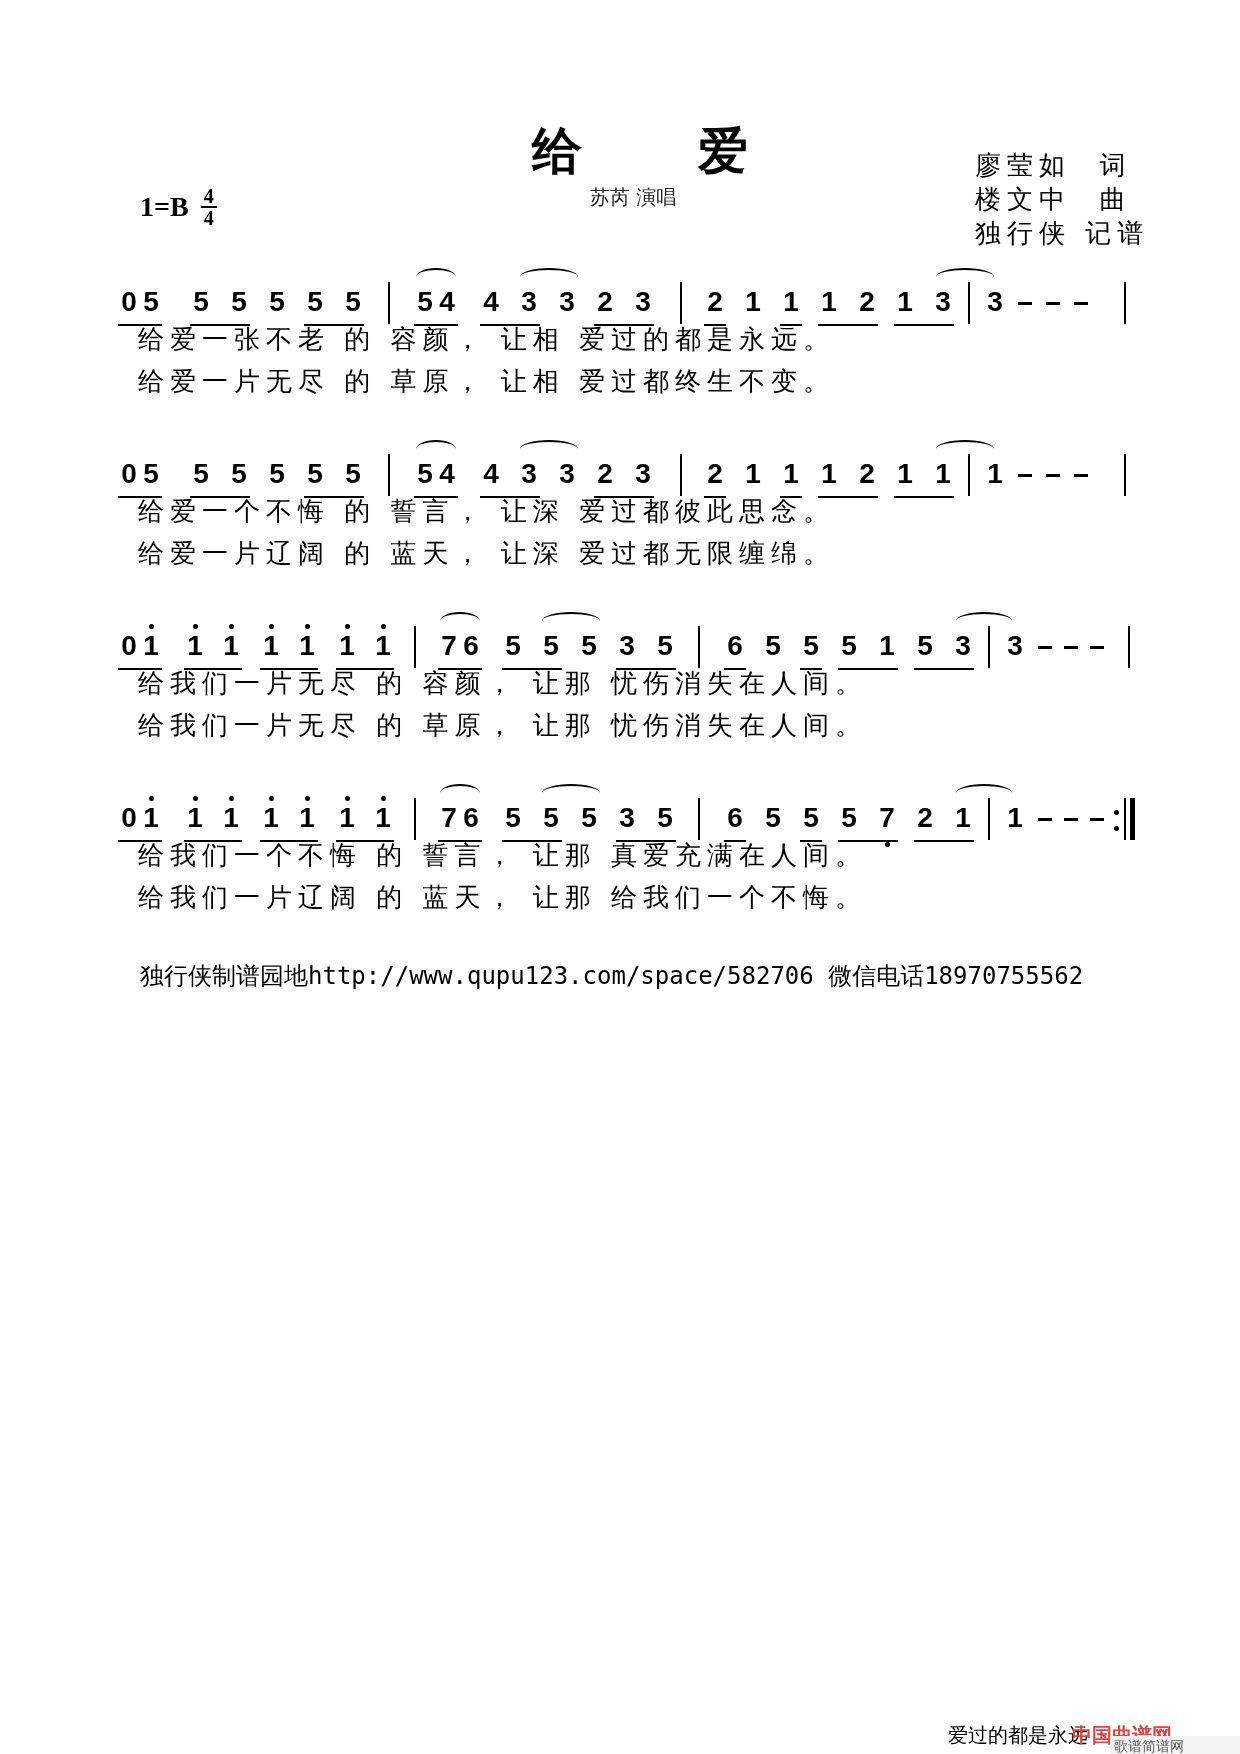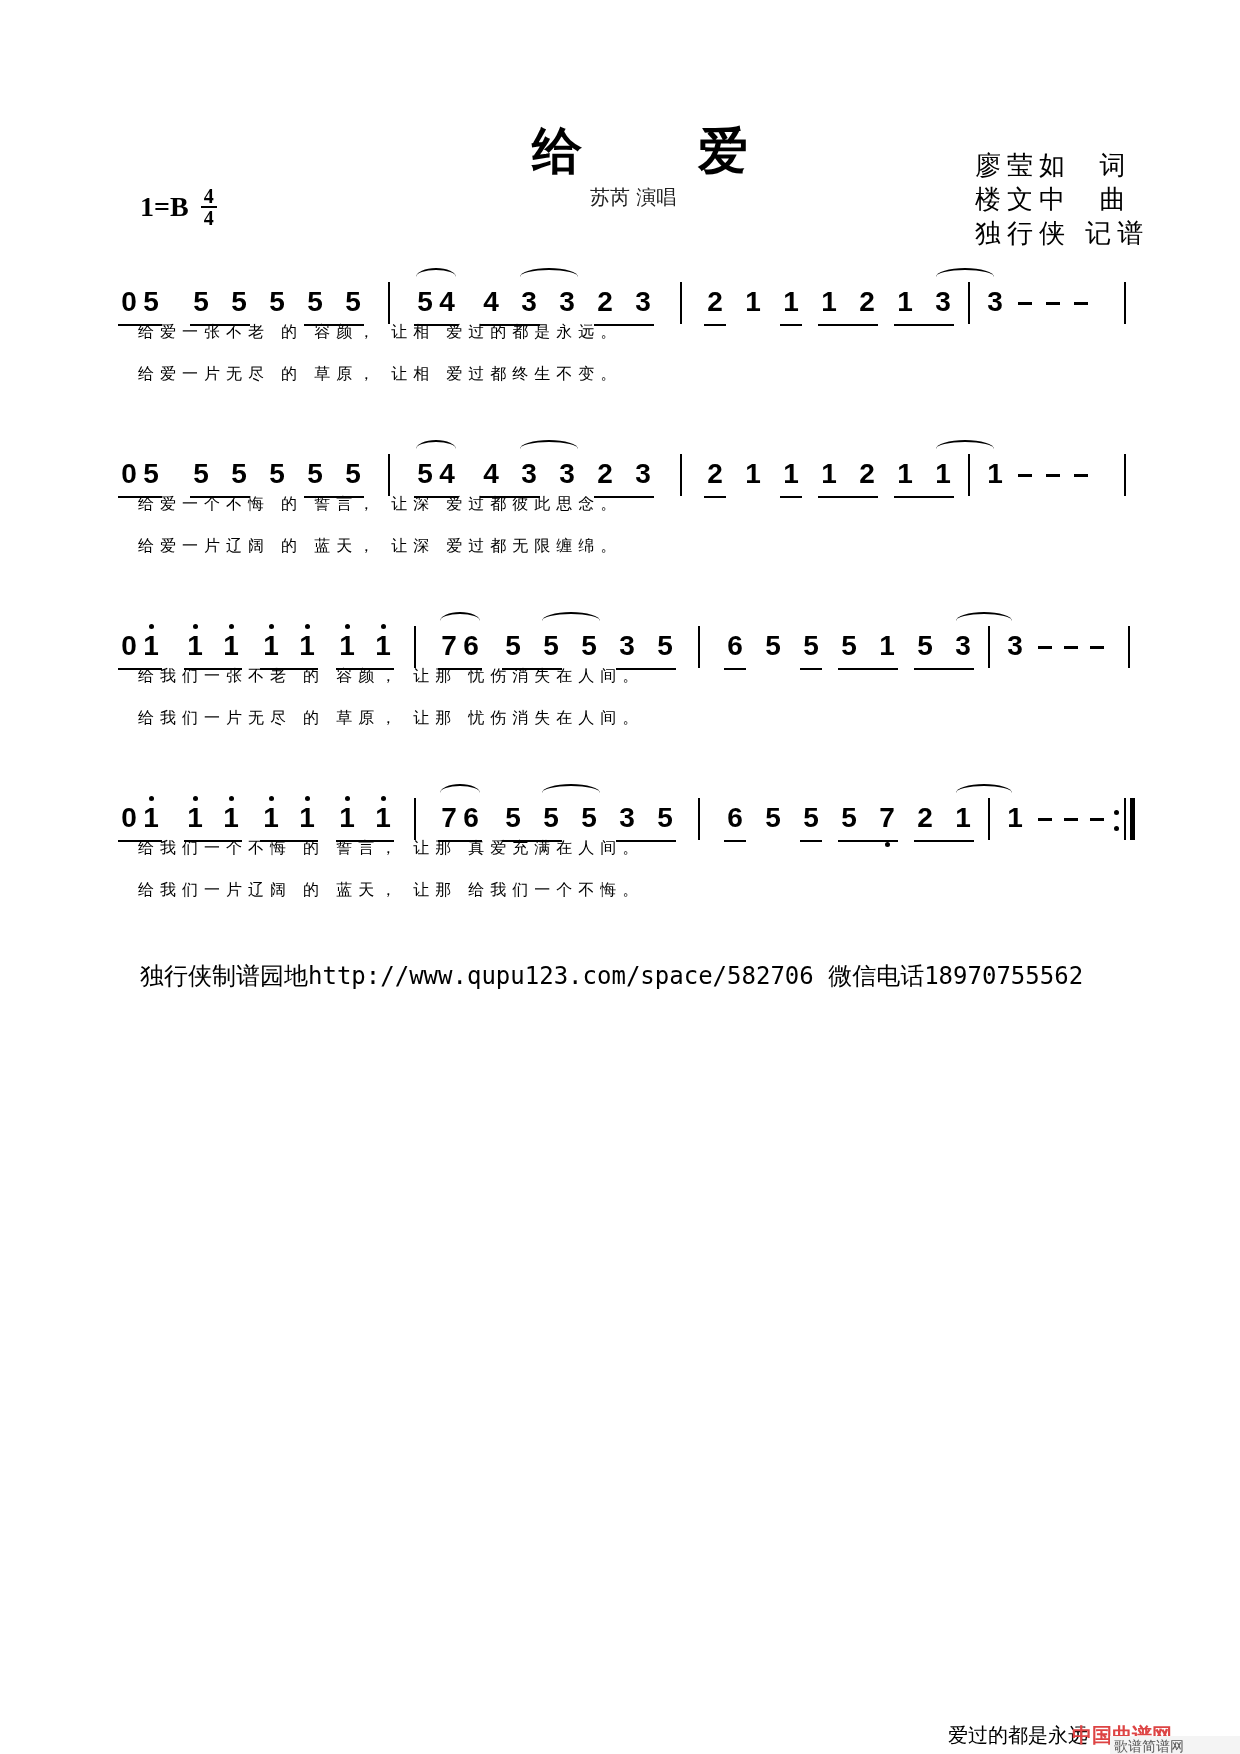--- a/index.html
+++ b/index.html
@@ -21,21 +21,21 @@
   .dot-below::after { content:""; position:absolute; left:9px; top:42px; width:5px; height:5px; border-radius:50%; background:#000; }
   .uline { position:absolute; top:40px; height:2px; background:#000; }
   .bar { position:absolute; top:-2px; width:2px; height:42px; background:#000; }
   .barthick { position:absolute; top:-2px; width:5px; height:42px; background:#000; }
   .slur { position:absolute; top:-16px; height:16px; border-top:2px solid #000; border-radius:50% 50% 0 0; }
   .dash { position:absolute; top:18px; width:14px; height:3px; background:#000; }
   .repeatdots { position:absolute; top:6px; width:5px; height:26px; }
   .repeatdots::before, .repeatdots::after { content:""; position:absolute; left:0; width:5px; height:5px; border-radius:50%; background:#000; }
   .repeatdots::before { top:4px; } .repeatdots::after { top:20px; }
 
-  .lyric { position:absolute; left:138px; font-family:"DejaVu Serif", serif; font-size:16px; letter-spacing:6px; white-space:pre; }
+  .lyric { position:absolute; left:138px; font-family:"DejaVu Serif", serif; font-size:26px; letter-spacing:6px; white-space:pre; }
   .footer { top:960px; left:120px; font-family:"DejaVu Sans Mono", monospace; font-size:24px; white-space:nowrap; }
   .wm1 { top:1722px; left:928px; font-size:20px; }
   .wm-logo { top:1722px; left:1052px; font-size:20px; color:#d44; font-weight:bold; }
   .wm2 { top:1736px; left:1110px; font-size:14px; color:#555; background:#f4f4f4; padding:2px 4px; }
 </style>
 </head>
 <body>
 
 <div class="abs title">
   <span>给</span><span>爱</span>
@@ -188,21 +188,21 @@
     <span class="note" style="left:834px">3</span>
     <div class="uline" style="left:796px;width:60px"></div>
   <div class="slur" style="left:838px;width:56px"></div>
   <div class="bar" style="left:870px"></div>
   <span class="note" style="left:886px">3</span>
   <div class="dash" style="left:920px"></div>
     <div class="dash" style="left:946px"></div>
     <div class="dash" style="left:972px"></div>
   <div class="bar" style="left:1010px"></div>
 </div>
-<div class="lyric" style="top:666px">给我们一张不老 的 容颜， 让那 忧伤消失在人间。</div>
+<div class="lyric" style="top:666px">给我们一片无尽 的 容颜， 让那 忧伤消失在人间。</div>
 <div class="lyric" style="top:708px">给我们一片无尽 的 草原， 让那 忧伤消失在人间。</div>
 
 <div class="row" style="top:800px;">
   <span class="note" style="left:0">0</span>
     <span class="note dot-above" style="left:22px">1</span>
     <div class="uline" style="left:0;width:44px"></div>
   <span class="note dot-above" style="left:66px">1</span>
     <span class="note dot-above" style="left:102px">1</span>
     <div class="uline" style="left:66px;width:58px"></div>
   <span class="note dot-above" style="left:142px">1</span>

